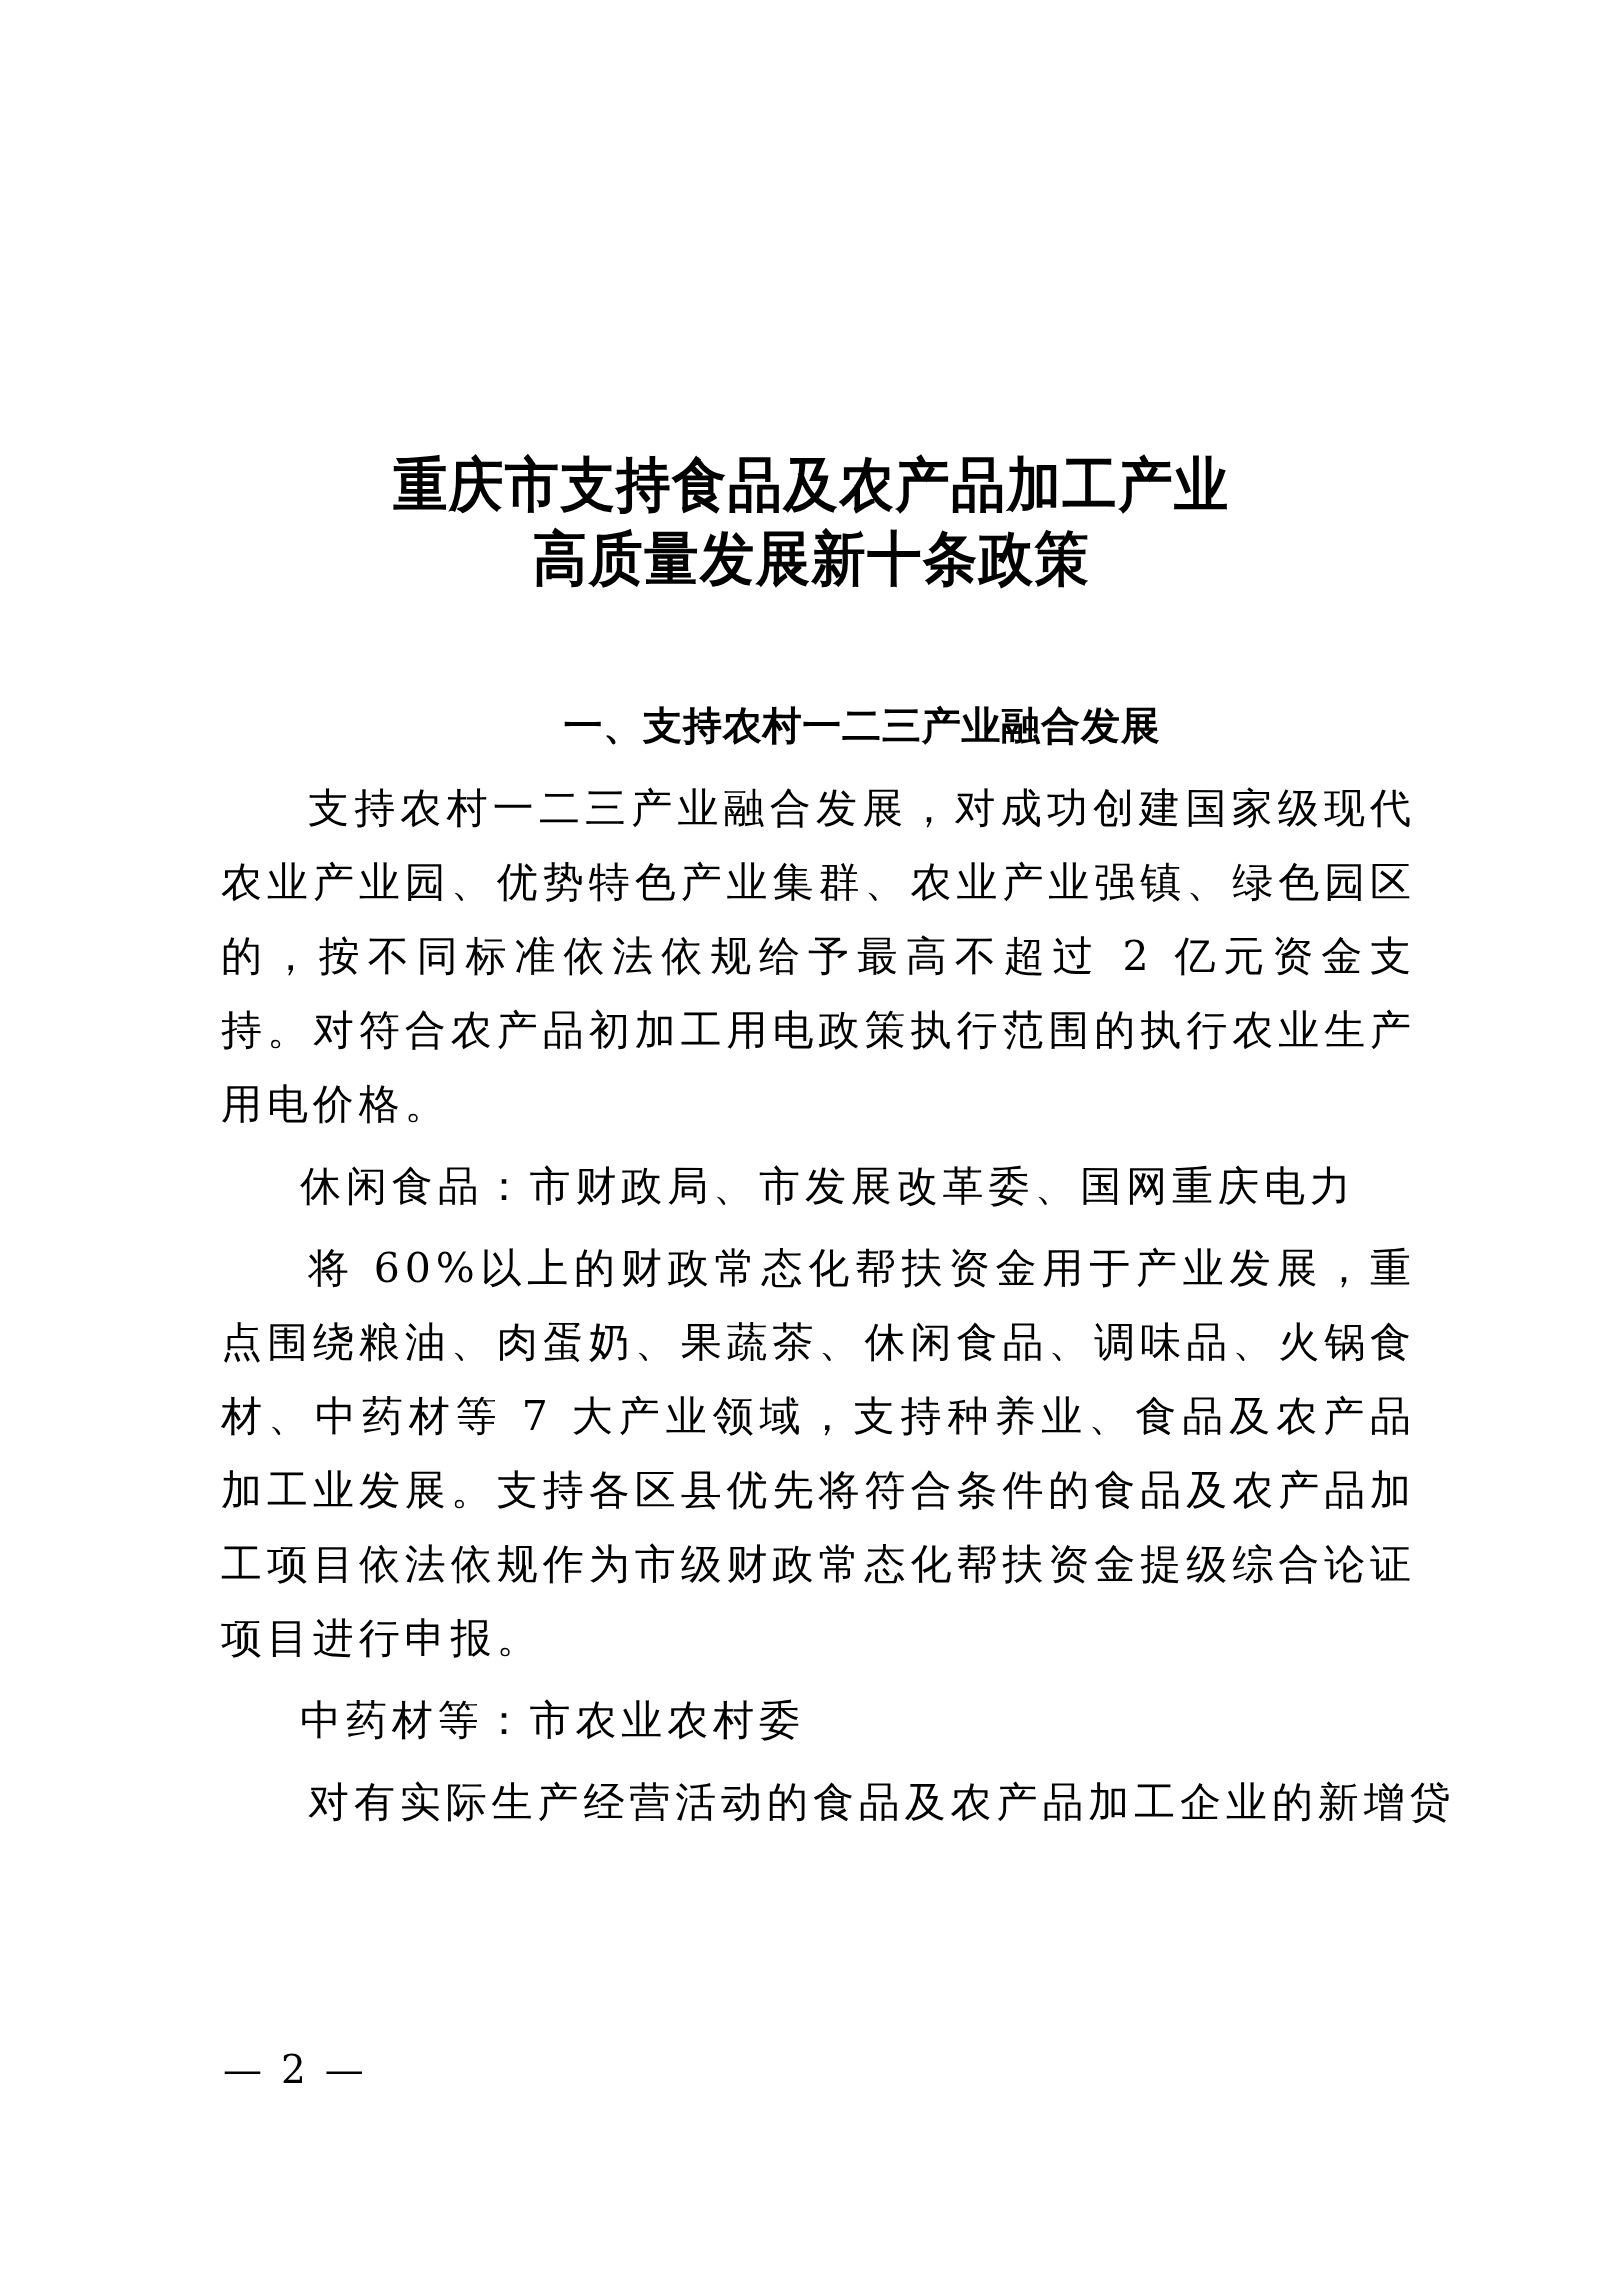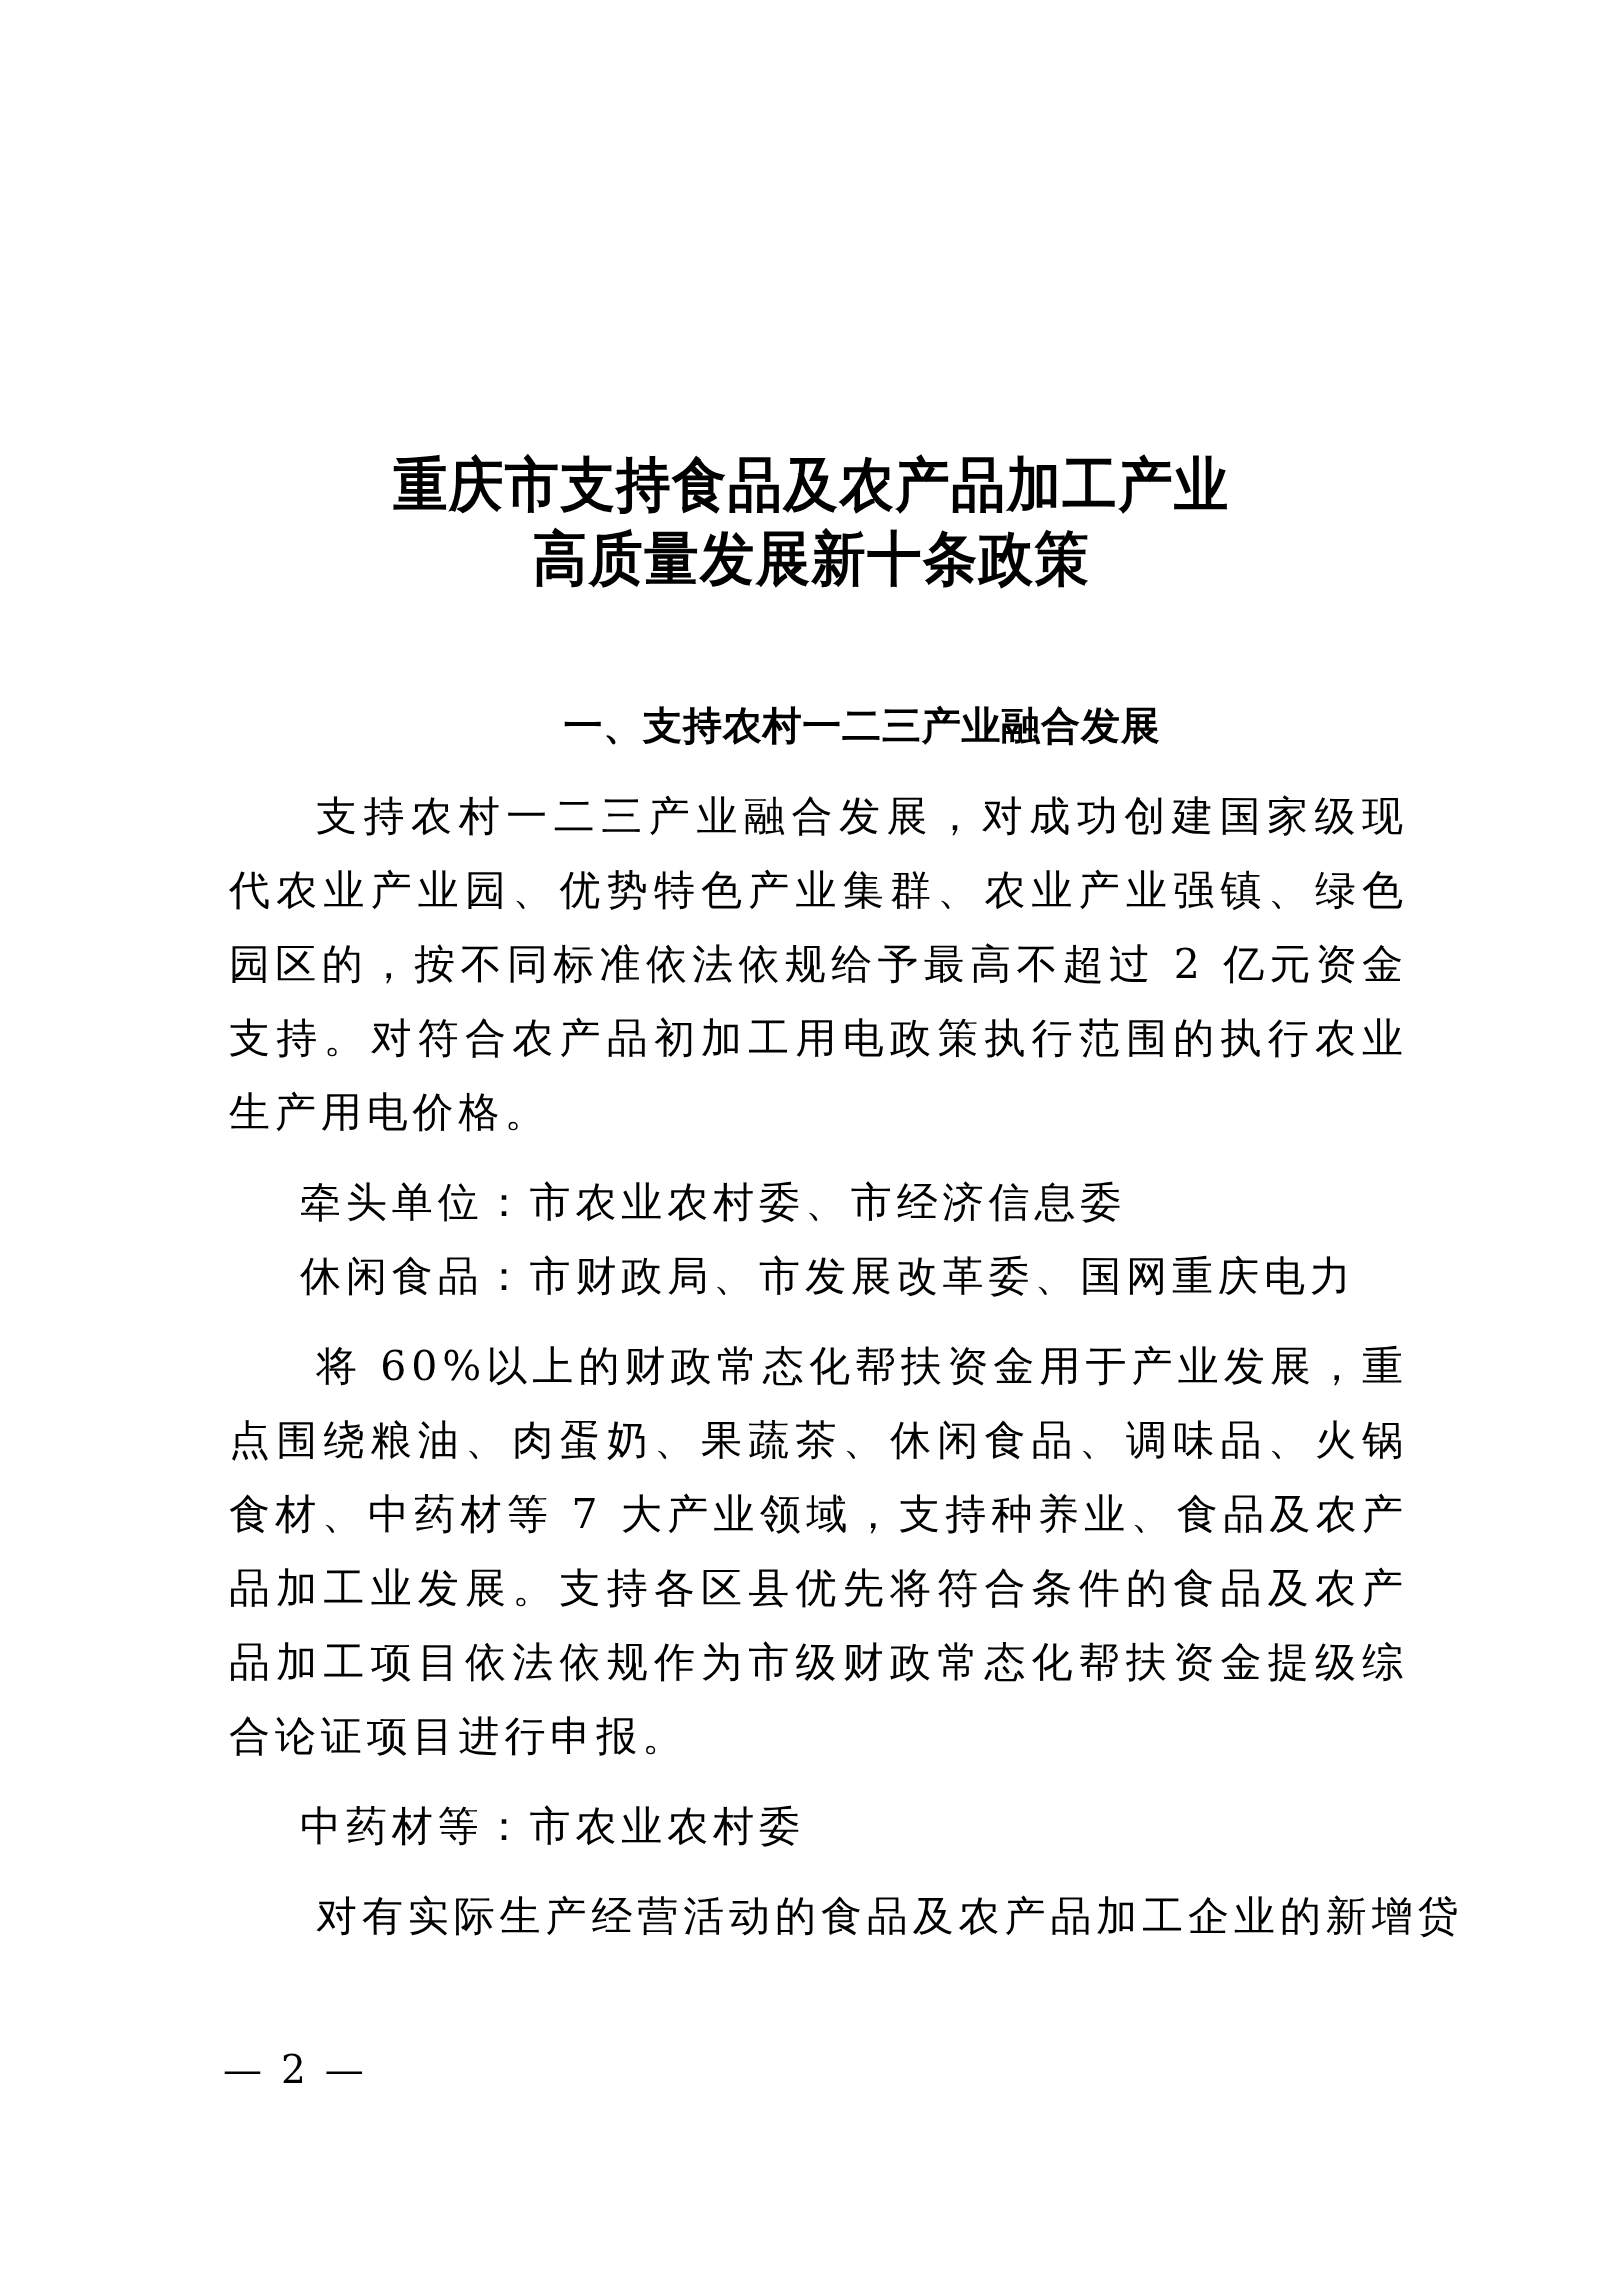--- a/index.html
+++ b/index.html
@@ -40,21 +40,21 @@
     }
     .content {
       position: absolute;
       left: 213px;
       top: 689px;
       width: 1211px;
       font-size: 41px;
       line-height: 74px;
     }
     .para {
-      margin: 16px;
+      margin: 8px;
       text-indent: 87px;
       text-align: justify;
       text-align-last: left;
       letter-spacing: 4.9px;
       font-family: "DejaVu Serif", "Liberation Serif", serif;
     }
     .heading {
       margin: 0;
       text-indent: 87px;
       font-family: "DejaVu Sans", "Liberation Sans", sans-serif;
@@ -89,21 +89,20 @@
 
   <div class="title-block">
     <span class="title-line">重庆市支持食品及农产品加工产业</span>
     <span class="title-line">高质量发展新十条政策</span>
   </div>
 
   <div class="content">
 
     <p class="heading">一、支持农村一二三产业融合发展</p>
     <p class="para">支持农村一二三产业融合发展，对成功创建国家级现代农业产业园、优势特色产业集群、农业产业强镇、绿色园区的，按不同标准依法依规给予最高不超过 2 亿元资金支持。对符合农产品初加工用电政策执行范围的执行农业生产用电价格。</p>
-    <p class="unit-line">牵头单位：市农业农村委、市经济信息委</p>
     <p class="unit-line">休闲食品：市财政局、市发展改革委、国网重庆电力</p>
 
     <p class="para">将 60%以上的财政常态化帮扶资金用于产业发展，重点围绕粮油、肉蛋奶、果蔬茶、休闲食品、调味品、火锅食材、中药材等 7 大产业领域，支持种养业、食品及农产品加工业发展。支持各区县优先将符合条件的食品及农产品加工项目依法依规作为市级财政常态化帮扶资金提级综合论证项目进行申报。</p>
     <p class="unit-line">中药材等：市农业农村委</p>
 
     <p class="para" style="white-space:nowrap;">对有实际生产经营活动的食品及农产品加工企业的新增贷</p>
 
   </div>
 
   <div class="page-number">— 2 —</div>

